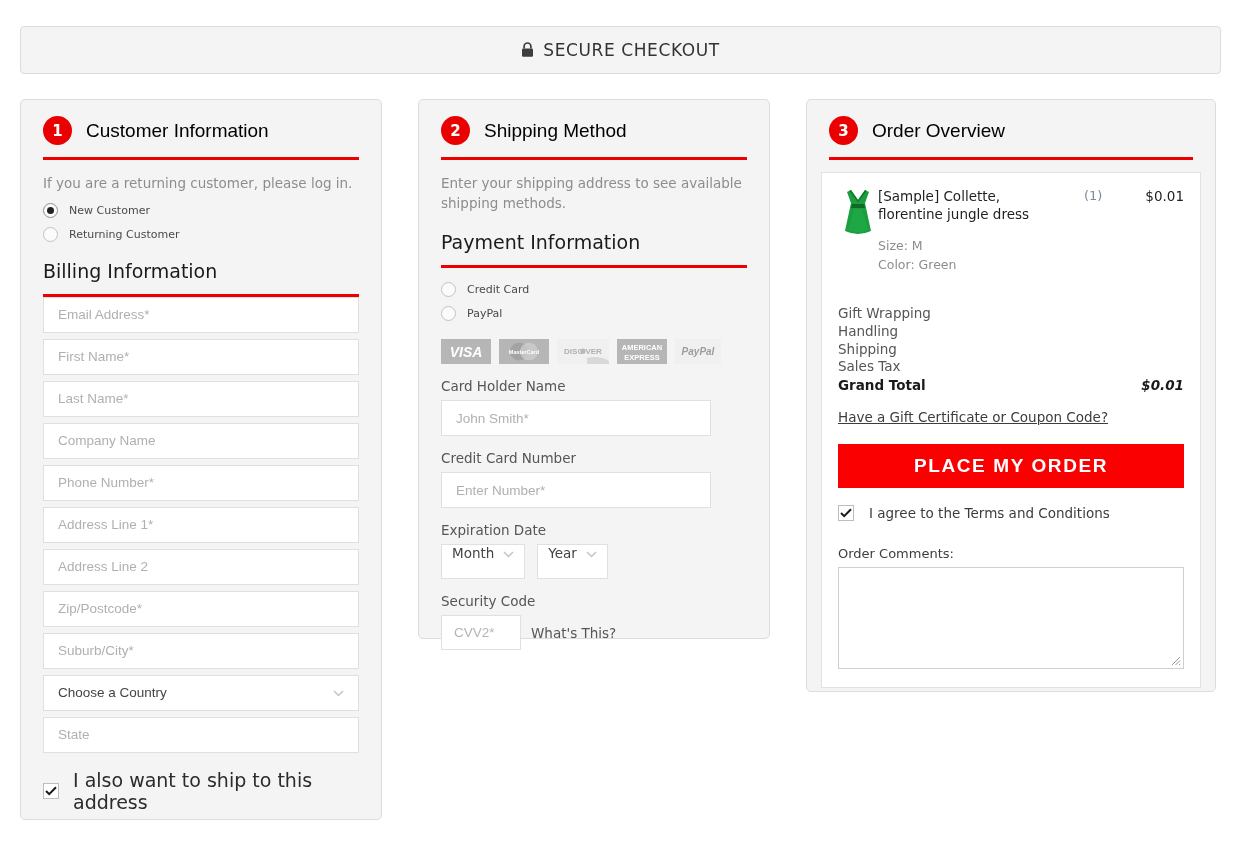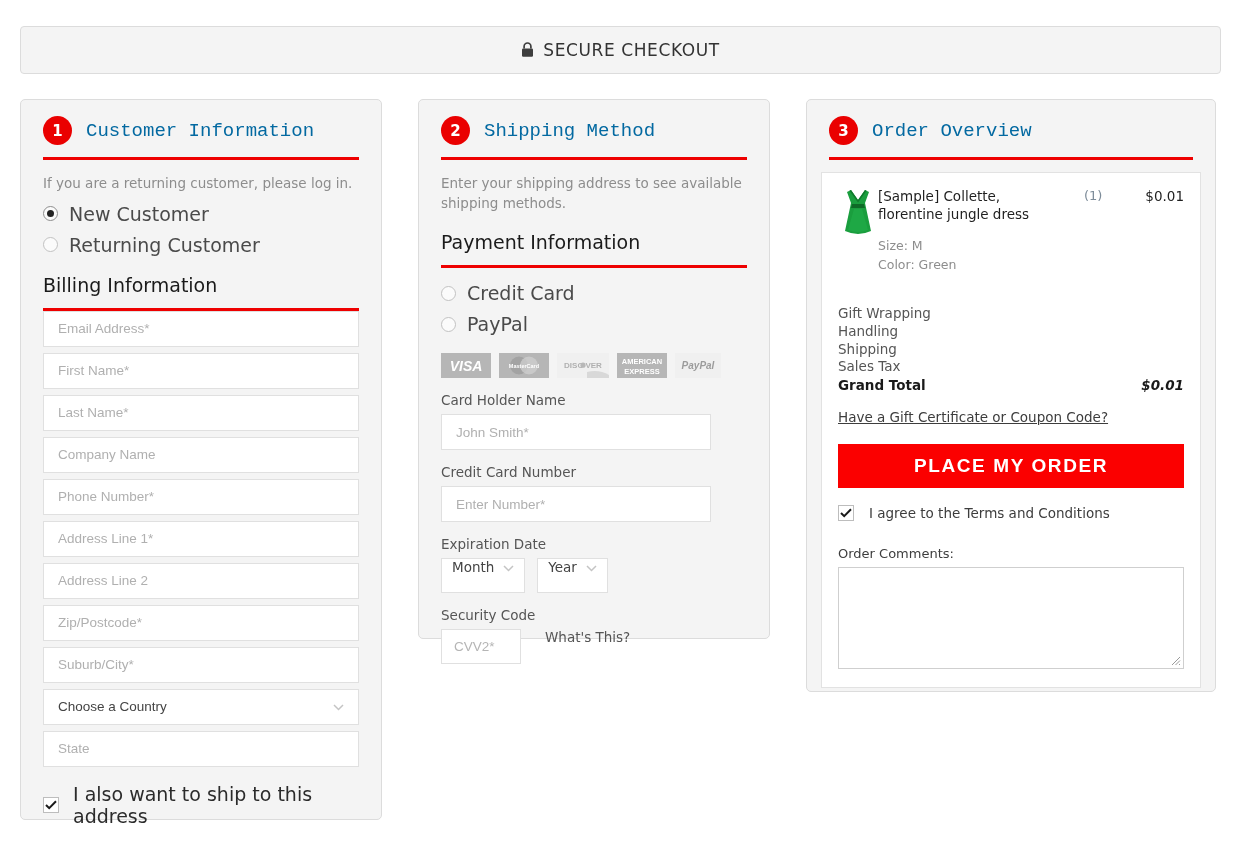--- a/index.html
+++ b/index.html
@@ -37,21 +37,21 @@
   .panel-inner { padding: 0 22px; }
 
   .panel-head { display: flex; align-items: center; gap: 14px; padding-top: 16px; }
   .step-badge {
     width: 29px; height: 29px; border-radius: 50%; background: #ea0000;
     color: #ffffff; font-size: 15px; font-weight: bold;
     display: flex; align-items: center; justify-content: center;
     font-family: "DejaVu Sans", sans-serif; flex: 0 0 auto;
   }
   .panel-title {
-    font-size: 19px; color: #0369a1; font-family: Liberation Mono, monospace;
+    font-size: 19px; color: #000000; font-family: Liberation Sans, sans-serif;
   }
   .red-rule { height: 3px; background: #ee0000; margin-top: 12px; }
 
   .muted-note {
     font-size: 13.5px; color: #8d8d8d; line-height: 1.45; margin-top: 14px;
     font-family: "DejaVu Sans", sans-serif;
   }
 
   .sub-head {
     font-size: 19px; color: #1a1a1a; margin-top: 18px;
@@ -64,21 +64,21 @@
     width: 15px; height: 15px; border-radius: 50%;
     border: 1px solid #c2c2c2; background: #fbfbfb; flex: 0 0 auto;
     position: relative;
   }
   .radio.checked { border-color: #8e8e8e; }
   .radio.checked::after {
     content: ""; position: absolute; left: 3px; top: 3px;
     width: 7px; height: 7px; border-radius: 50%; background: #232323;
   }
   .radio-label {
-    font-size: 19px; color: #4a4a4a; font-family: "DejaVu Sans", sans-serif;
+    font-size: 11px; color: #4a4a4a; font-family: "DejaVu Sans", sans-serif;
   }
 
   
   .field {
     width: 100%; height: 36px; background: #ffffff;
     border: 1px solid #e0e0e0; margin-top: 6px;
     display: flex; align-items: center; padding: 0 14px;
     font-size: 13.5px; color: #b0b0b0;
     font-family: "Liberation Sans", sans-serif;
   }
@@ -106,21 +106,21 @@
     font-size: 13.5px; color: #555555; margin-top: 14px;
     font-family: "DejaVu Sans", sans-serif;
   }
   .inp-sm { width: 270px; }
   .sel-row { display: flex; gap: 12px; margin-top: 6px; }
   .sel-box {
     height: 35px; background: #ffffff; border: 1px solid #e0e0e0;
     display: flex; gap: 9px; padding: 0 10px;
     font-size: 13.5px; color: #444444; font-family: "DejaVu Sans", sans-serif;
   }
-  .cvv-row { display: flex; align-items: flex-start; gap: 24px; margin-top: 6px; }
+  .cvv-row { display: flex; align-items: center; gap: 10px; margin-top: 6px; }
   .cvv-box {
     width: 80px; height: 35px; background: #ffffff; border: 1px solid #e0e0e0;
     display: flex; align-items: center; padding: 0 12px;
     font-size: 13.5px; color: #b5b5b5; font-family: "Liberation Sans", sans-serif;
   }
   .whats-this {
     font-size: 13.5px; color: #555555; font-family: "DejaVu Sans", sans-serif;
   }
 
   

